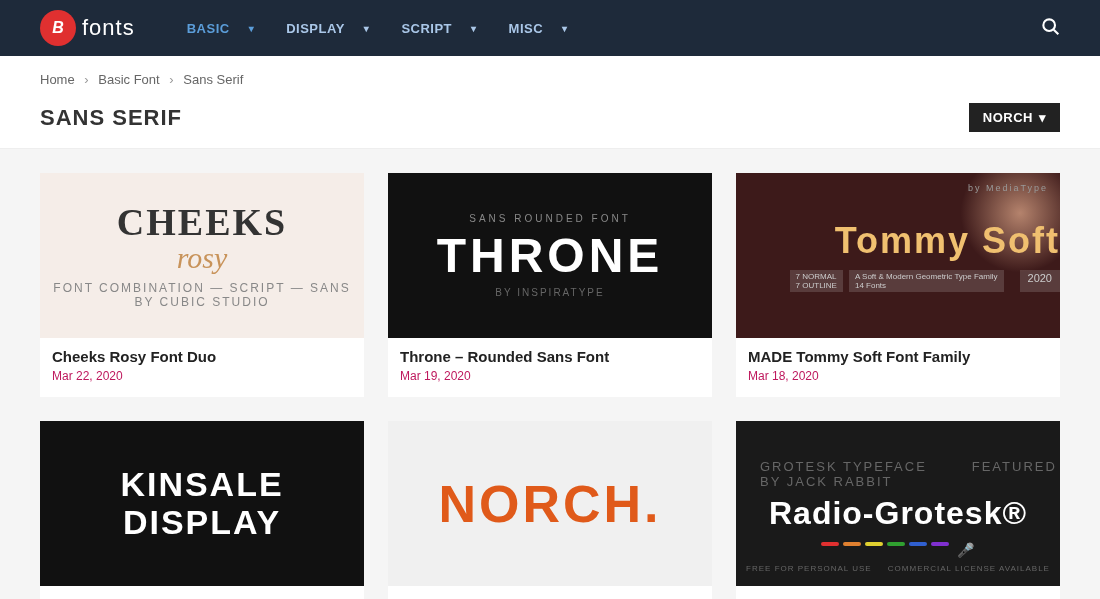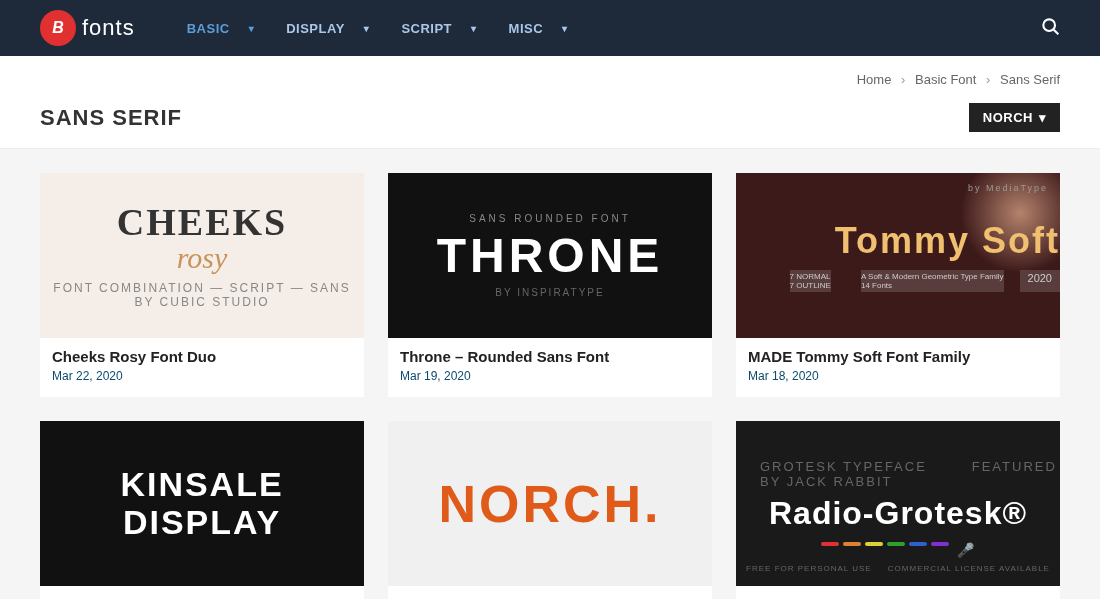--- a/index.html
+++ b/index.html
@@ -47,21 +47,20 @@
       font-size: 18px;
       cursor: pointer;
     }
 
     
     .breadcrumb {
       padding: 16px 40px 8px;
       font-size: 13px;
       color: #666;
       background: white;
-      text-align: right;
     }
     .breadcrumb a { color: #666; text-decoration: none; }
     .breadcrumb .sep { margin: 0 6px; color: #999; }
 
     
     .page-title-area {
       background: white;
       padding: 8px 40px 16px;
       display: flex;
       align-items: center;
@@ -98,21 +97,21 @@
 
     
     .font-card { background: white; cursor: pointer; }
     .font-card-image {
       width: 100%; height: 165px;
       overflow: hidden;
       position: relative;
     }
     .font-card-info { padding: 10px 12px 14px; }
     .font-card-title { font-size: 15px; font-weight: 600; color: #222; margin-bottom: 4px; }
-    .font-card-date { font-size: 12px; color: #0c4a6e; }
+    .font-card-date { font-size: 12px; color: #be185d; }
 
     
     
     .preview-cheeks {
       background: #f5ede8;
       display: flex; align-items: center; justify-content: center;
       flex-direction: column;
       height: 100%;
       padding: 10px;
     }
@@ -193,21 +192,21 @@
       font-weight: 900;
       color: #f0c070;
       font-family: Impact, Arial Black, sans-serif;
       letter-spacing: 2px;
       position: relative; z-index: 1;
     }
     .preview-tommy .badges {
       display: flex; gap: 6px; margin-top: 8px; position: relative; z-index: 1;
     }
     .badge-item {
-      font-size: 8px; padding: 2px 0; background: rgba(255,255,255,0.15); color: #ccc; margin-left: 24px;
+      font-size: 8px; padding: 2px 6px; background: rgba(255,255,255,0.15); color: #ccc;
     }
     .year-badge {
       font-size: 11px; padding: 2px 8px; background: rgba(255,255,255,0.15); color: #ccc; margin-left: 10px;
     }
 
     
     .preview-kinsale {
       background: #111;
       display: flex; align-items: center; justify-content: center;
       height: 100%;

